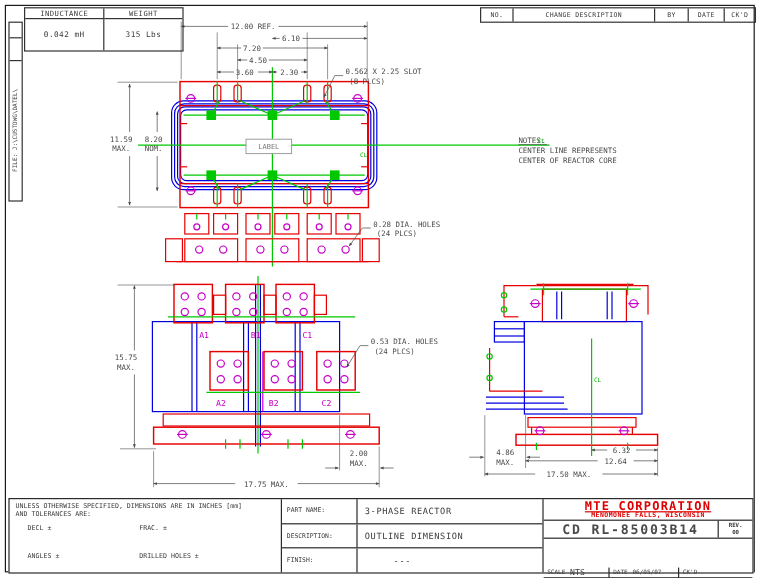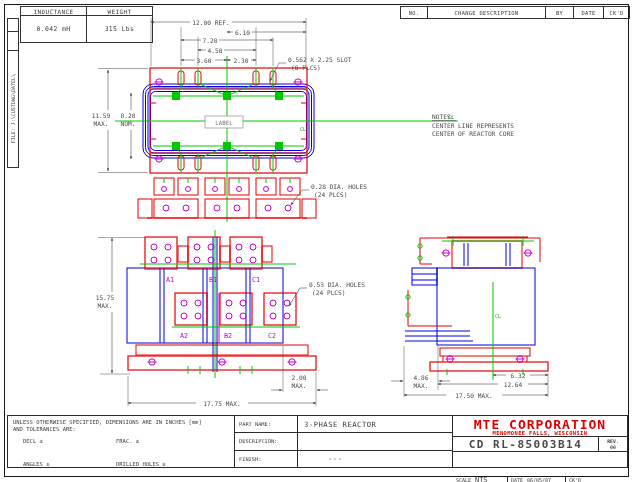--- a/index.html
+++ b/index.html
@@ -19,30 +19,30 @@
        grid-template-columns:27px 118px 28px 30px 1fr;font-size:5.4px;}
   .rev>div{border-right:1px solid #333;display:flex;align-items:center;justify-content:center;letter-spacing:.3px;}
   .rev>div:last-child{border-right:none;}
   
   .filestrip{left:7px;top:18px;width:12px;height:150px;border:1px solid #333;display:flex;flex-direction:column;}
   .filestrip .c1{height:12px;border-bottom:1px solid #333;}
   .filestrip .c2{height:18px;border-bottom:1px solid #333;}
   .filestrip .c3{flex:1;display:flex;align-items:center;justify-content:center;}
   .filestrip span{writing-mode:vertical-rl;transform:rotate(180deg);font-size:5px;white-space:nowrap;color:#444;}
   
-  .tb{left:7px;top:415px;width:621px;height:53px;border:1px solid #2a2a2a;display:flex;background:#fff;}
+  .tb{left:7px;top:415px;width:621px;height:63px;border:1px solid #2a2a2a;display:flex;background:#fff;}
   .tb-left{width:226px;border-right:1px solid #2a2a2a;position:relative;font-size:5.5px;}
   .tb-mid{width:217px;border-right:1px solid #2a2a2a;display:flex;flex-direction:column;}
   .tb-row{display:flex;border-bottom:1px solid #2a2a2a;flex:1;}
   .tb-row:last-child{border-bottom:none;}
   .tb-lab{width:58px;border-right:1px solid #2a2a2a;display:flex;align-items:center;padding-left:4px;font-size:5.3px;}
   .tb-val{flex:1;display:flex;align-items:center;padding-left:6px;font-size:7.2px;letter-spacing:.5px;}
   .tb-right{flex:1;display:flex;flex-direction:column;}
   .tb-co{height:22px;border-bottom:1px solid #2a2a2a;text-align:center;line-height:1;padding-top:2px;}
-  .tb-co .nm{font-size:13px;font-weight:bold;color:#dd0000;letter-spacing:1px;}
+  .tb-co .nm{font-size:10px;font-weight:bold;color:#dd0000;letter-spacing:1px;text-decoration:underline;}
   .tb-co .ct{font-size:5.4px;font-weight:bold;color:#dd0000;letter-spacing:.4px;}
   .tb-num{height:21px;border-bottom:1px solid #2a2a2a;display:flex;font-weight:bold;}
   .tb-dn{flex:1;display:flex;align-items:center;justify-content:center;font-size:11px;letter-spacing:1.5px;color:#4a4a4a;}
   .tb-rev{width:28px;border-left:1px solid #2a2a2a;font-size:4.8px;text-align:center;line-height:1.2;padding-top:2px;}
   .tb-grid{flex:1;display:grid;grid-template-columns:55px 58px 1fr;grid-template-rows:1fr 1fr;font-size:5px;}
   .tb-grid>div{border-right:1px solid #2a2a2a;border-bottom:1px solid #2a2a2a;display:flex;align-items:center;padding-left:3px;gap:4px;margin-top:24px;}
   .tb-grid>div:nth-child(3n){border-right:none;}
   .tb-grid>div:nth-child(n+4){border-bottom:none;}
   .tb-grid .v{font-size:6.8px;}
   .tol{position:absolute;white-space:nowrap;}
@@ -367,20 +367,21 @@
       <span class="tol" style="left:15px;top:45px;">ANGLES ±</span>
       <span class="tol" style="left:108px;top:45px;">DRILLED HOLES ±</span>
     </div>
     <div class="tb-mid">
       <div class="tb-row">
         <div class="tb-lab">PART NAME:</div>
         <div class="tb-val">3-PHASE REACTOR</div>
       </div>
       <div class="tb-row">
         <div class="tb-lab">DESCRIPTION:</div>
+        <div class="tb-val">OUTLINE DIMENSION</div>
       </div>
       <div class="tb-row">
         <div class="tb-lab">FINISH:</div>
         <div class="tb-val" style="padding-left:30px;">---</div>
       </div>
     </div>
     <div class="tb-right">
       <div class="tb-co">
         <div class="nm">MTE CORPORATION</div>
         <div class="ct">MENOMONEE FALLS, WISCONSIN</div>

